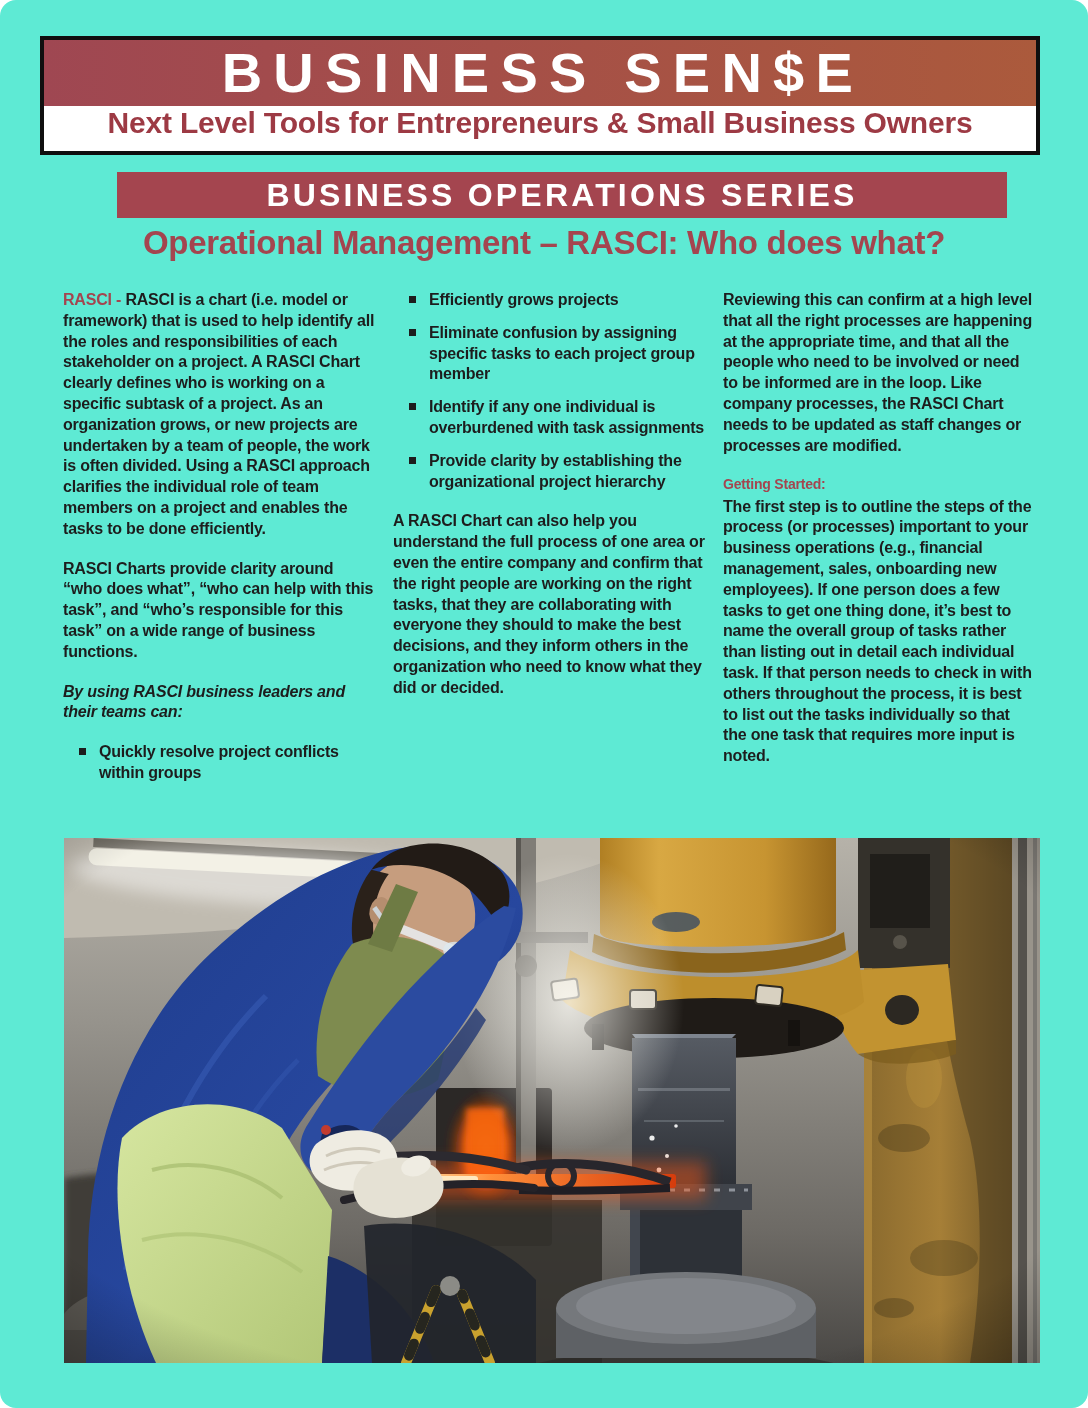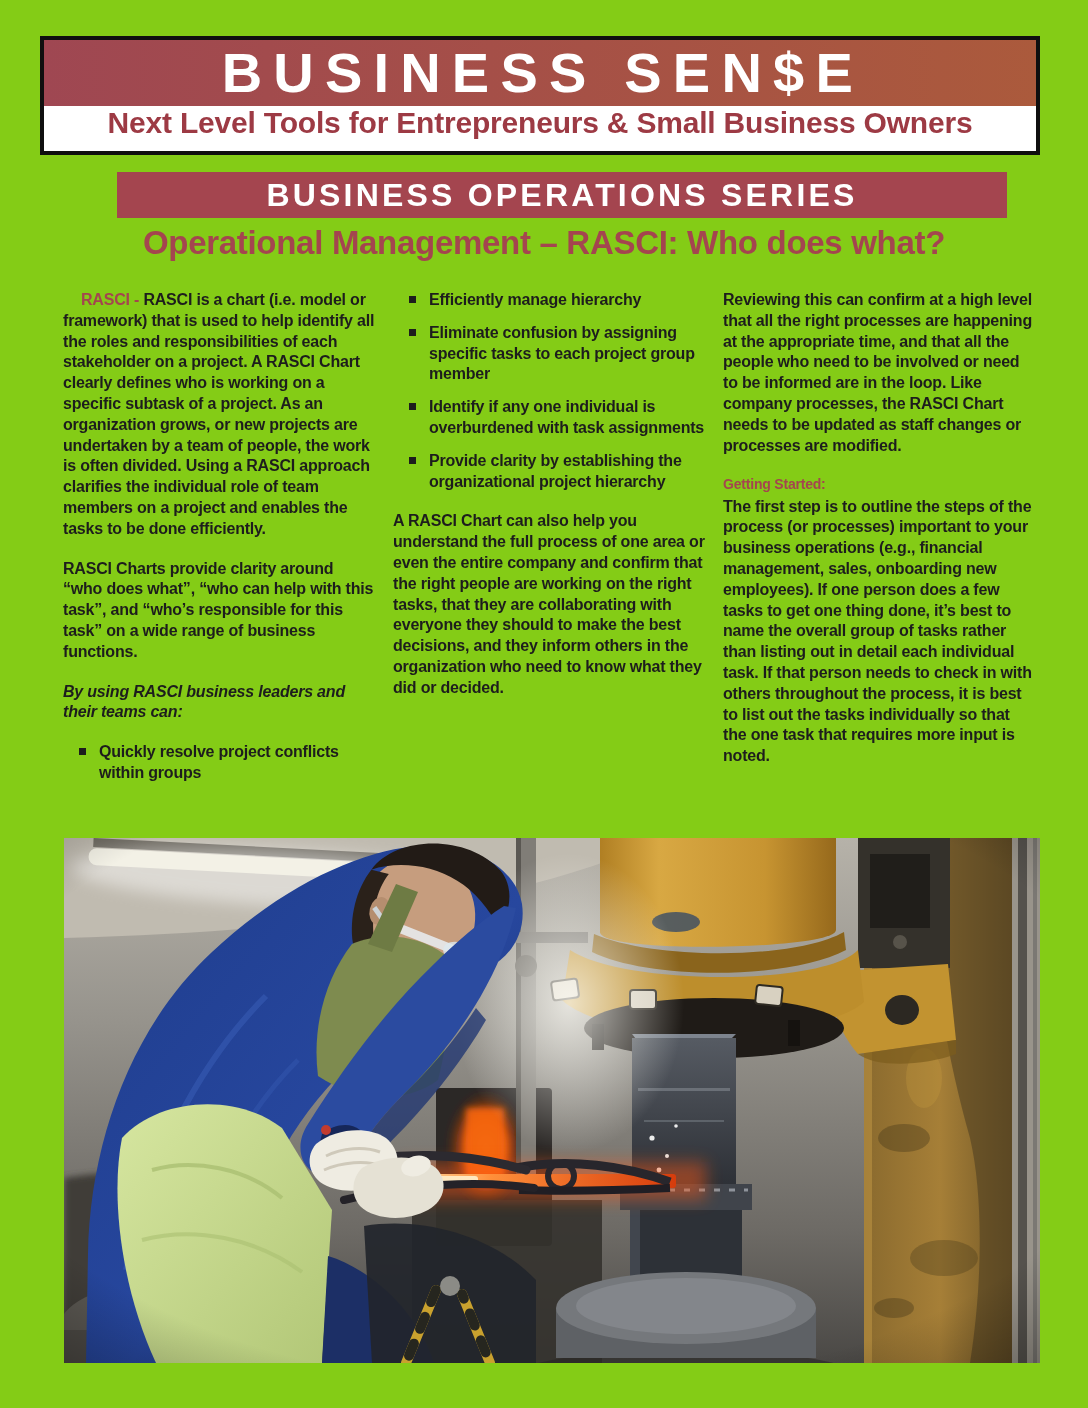--- a/index.html
+++ b/index.html
@@ -1,33 +1,33 @@
 <!DOCTYPE html>
 <html><head>
 <meta charset="utf-8">
 <style>
   html,body{margin:0;padding:0;background:#ffffff;}
   body{width:1088px;height:1408px;position:relative;font-family:"Liberation Sans",sans-serif;overflow:hidden;}
-  .page{position:absolute;inset:0;background:#84cc16;}
+  .page{position:absolute;inset:0;background:#5eead4;border-radius:16px;}
 
   .masthead{position:absolute;left:40px;top:36px;width:1000px;height:119px;border:4px solid #0f0f0f;box-sizing:border-box;background:#ffffff;}
   .masthead-top{height:66px;background:linear-gradient(90deg,#9f4752 0%,#a54f48 45%,#ab5a3c 100%);display:flex;align-items:center;justify-content:center;}
   .masthead-title{margin:0;color:#ffffff;font-size:56px;font-weight:700;letter-spacing:0.20em;line-height:1;white-space:nowrap;text-indent:0.1em;}
   .masthead-bottom{height:45px;background:#ffffff;display:flex;align-items:flex-start;justify-content:center;}
   .masthead-tagline{color:#9d3a44;font-size:30px;font-weight:700;letter-spacing:-0.2px;white-space:nowrap;}
 
   .series-banner{position:absolute;left:117px;top:172px;width:890px;height:46px;background:#a4454f;display:flex;align-items:center;justify-content:center;}
   .series-label{color:#ffffff;font-size:32px;font-weight:700;letter-spacing:0.10em;white-space:nowrap;}
 
   .article-title{position:absolute;left:0;top:224px;width:100%;margin:0;text-align:center;color:#a4454f;font-size:33px;font-weight:700;letter-spacing:-0.3px;}
 
   .columns{position:absolute;left:63px;top:290px;width:972px;display:flex;gap:18px;color:#1d1d1d;font-size:16px;line-height:1.3;font-weight:600;letter-spacing:-0.2px;}
   .col{width:312px;}
   .col p{margin:0 0 19px 0;}
-  .lead{color:#a4454f;font-weight:700;margin-left:18px;}
+  .lead{color:#a4454f;font-weight:700;}
   .italic-head{font-style:italic;font-weight:700;}
   .col ul{list-style:none;margin:0 0 19px 0;padding:0;}
   .col li{position:relative;padding-left:36px;margin-bottom:12px;}
   .col li::before{content:"";position:absolute;left:16px;top:6px;width:7px;height:7px;background:#1d1d1d;}
   .getting-started{margin:0 0 3px 0;color:#a4454f;font-size:14px;font-weight:700;}
 
   .photo-frame{position:absolute;left:64px;top:838px;width:976px;height:525px;margin:0;overflow:hidden;background:#6f6b66;}
   .photo-frame svg{display:block;width:100%;height:100%;}
 </style>
 </head>
@@ -54,21 +54,21 @@
     <div class="col">
       <p><span class="lead">RASCI -</span> <span>RASCI is a chart (i.e. model or framework) that is used to help identify all the roles and responsibilities of each stakeholder on a project. A RASCI Chart clearly defines who is working on a specific subtask of a project. As an organization grows, or new projects are undertaken by a team of people, the work is often divided. Using a RASCI approach clarifies the individual role of team members on a project and enables the tasks to be done efficiently.</span></p>
       <p>RASCI Charts provide clarity around “who does what”, “who can help with this task”, and “who’s responsible for this task” on a wide range of business functions.</p>
       <p class="italic-head">By using RASCI business leaders and their teams can:</p>
       <ul>
         <li>Quickly resolve project conflicts within groups</li>
       </ul>
     </div>
     <div class="col">
       <ul>
-        <li>Efficiently manage hierarchy</li>
+        <li>Efficiently grows projects</li>
         <li>Eliminate confusion by assigning specific tasks to each project group member</li>
         <li>Identify if any one individual is overburdened with task assignments</li>
         <li>Provide clarity by establishing the organizational project hierarchy</li>
       </ul>
       <p>A RASCI Chart can also help you understand the full process of one area or even the entire company and confirm that the right people are working on the right tasks, that they are collaborating with everyone they should to make the best decisions, and they inform others in the organization who need to know what they did or decided.</p>
     </div>
     <div class="col">
       <p>Reviewing this can confirm at a high level that all the right processes are happening at the appropriate time, and that all the people who need to be involved or need to be informed are in the loop.  Like company processes, the RASCI Chart needs to be updated as staff changes or processes are modified.</p>
       <h3 class="getting-started">Getting Started:</h3>
       <p>The first step is to outline the steps of the process (or processes) important to your business operations (e.g., financial management, sales, onboarding new employees). If one person does a few tasks to get one thing done, it’s best to name the overall group of tasks rather than listing out in detail each individual task. If that person needs to check in with others throughout the process, it is best to list out the tasks individually so that the one task that requires more input is noted.</p>

